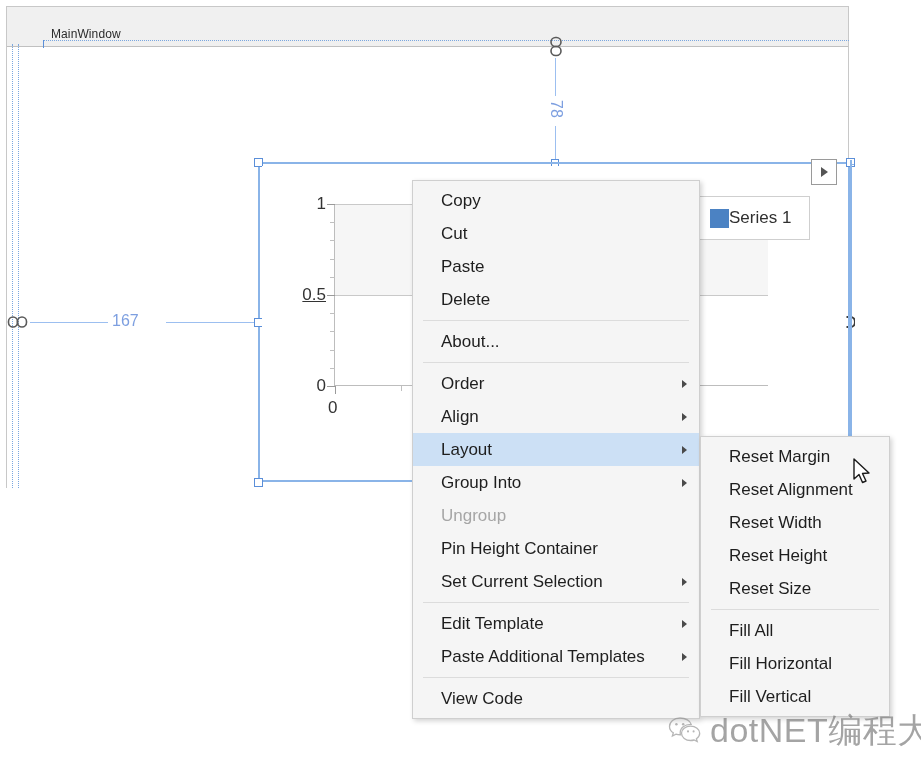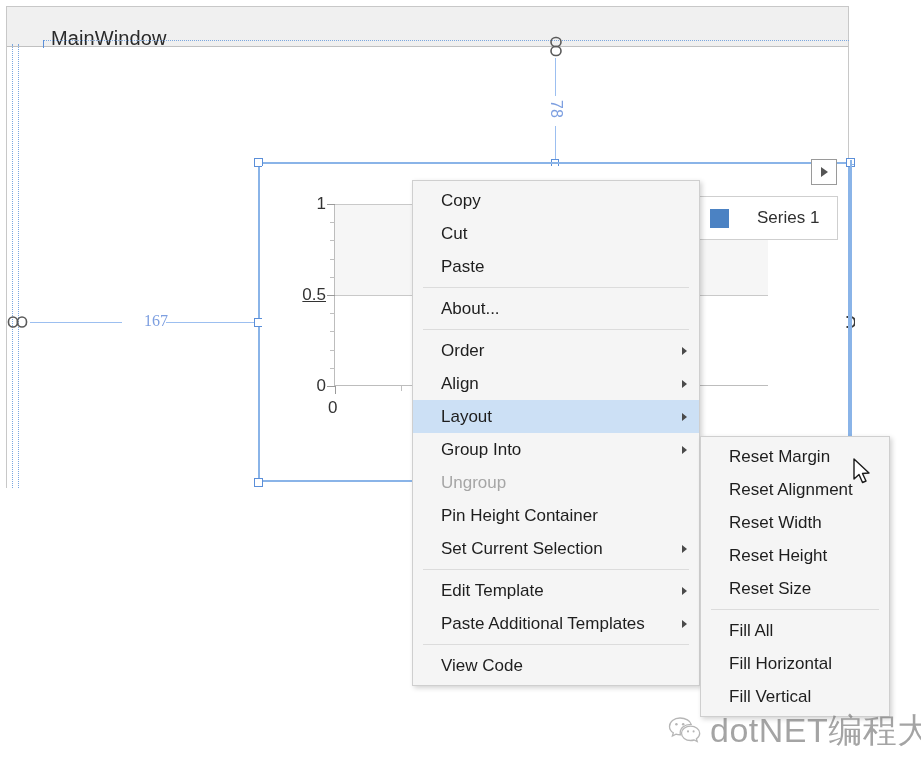--- a/index.html
+++ b/index.html
@@ -27,21 +27,21 @@
   #window-chrome-bar {
     position: absolute;
     left: 0; top: 0;
     width: 100%; height: 40px;
     background: #f0f0f0;
     border-bottom: 1px solid #c0c0c0;
   }
   #window-title {
     position: absolute;
     left: 44px; top: 20px;
-    font-size: 20px;
+    font-size: 12px;
     color: #2a2a2a;
     letter-spacing: .1px;
     white-space: nowrap;
   }
   #window-body {
     position: absolute;
     left: 0; top: 40px;
     width: 100%; height: 441px;
     background: #ffffff;
   }
@@ -161,21 +161,21 @@
   .tick-major-x {
     position: absolute;
     top: 0; width: 1px; height: 8px; background: #9a9a9a;
   }
   #legend-box {
     position: absolute;
     left: 435px; top: 30px;
     border: 1px solid #cfcfcf;
     background: #ffffff;
     padding: 11px 18px 11px 12px;
-    display: flex; align-items: center; gap: 28px; justify-content: space-between;
+    display: flex; align-items: center; gap: 0; justify-content: space-between;
   }
   #legend-swatch {
     width: 19px; height: 19px;
     background: #4b82c3;
     flex: 0 0 auto;
   }
   #legend-label {
     font-size: 17px; color: #303030; white-space: nowrap;
   }
 
@@ -278,21 +278,21 @@
   <div class="margin-line-v" style="left:555px; top:126px; height:36px;"></div>
   <div class="pin-square" style="left:551px; top:159px;"></div>
 
   <div class="chain-icon" style="left:7px; top:312px;">
     <svg width="22" height="20" viewBox="0 0 22 20">
       <rect x="1.5" y="5" width="9" height="10" rx="4.5" fill="none" stroke="#5a5a5a" stroke-width="1.6"></rect>
       <rect x="10.5" y="5" width="9" height="10" rx="4.5" fill="none" stroke="#5a5a5a" stroke-width="1.6"></rect>
     </svg>
   </div>
   <div class="margin-line-h" style="left:30px; top:322px; width:92px;"></div>
-  <div class="margin-label" style="left:140px; top:312px;font-family:Liberation Serif, serif;">167</div>
+  <div class="margin-label" style="left:108px; top:312px;">167</div>
   <div class="margin-line-h" style="left:166px; top:322px; width:92px;"></div>
   <div class="pin-square" style="left:255px; top:318px;"></div>
 
   <div class="chain-icon" style="left:833px; top:312px;">
     <svg width="22" height="20" viewBox="0 0 22 20">
       <path d="M8.5 5 H4.5 a4.5 5 0 0 0 0 10 H8.5" fill="none" stroke="#3a3a3a" stroke-width="3"></path>
       <path d="M13.5 5 H17.5 a4.5 5 0 0 1 0 10 H13.5" fill="none" stroke="#3a3a3a" stroke-width="2"></path>
     </svg>
   </div>
 
@@ -352,20 +352,23 @@
   <div id="context-menu-main" class="ctx-menu">
       <div class="ctx-item">
         <span>Copy</span>
       </div>
       <div class="ctx-item">
         <span>Cut</span>
       </div>
       <div class="ctx-item">
         <span>Paste</span>
       </div>
+      <div class="ctx-item">
+        <span>Delete</span>
+      </div>
       <div class="ctx-sep"></div>
       <div class="ctx-item">
         <span>About...</span>
       </div>
       <div class="ctx-sep"></div>
       <div class="ctx-item">
         <span>Order</span>
         <span class="ctx-arrow"></span>
       </div>
       <div class="ctx-item">

